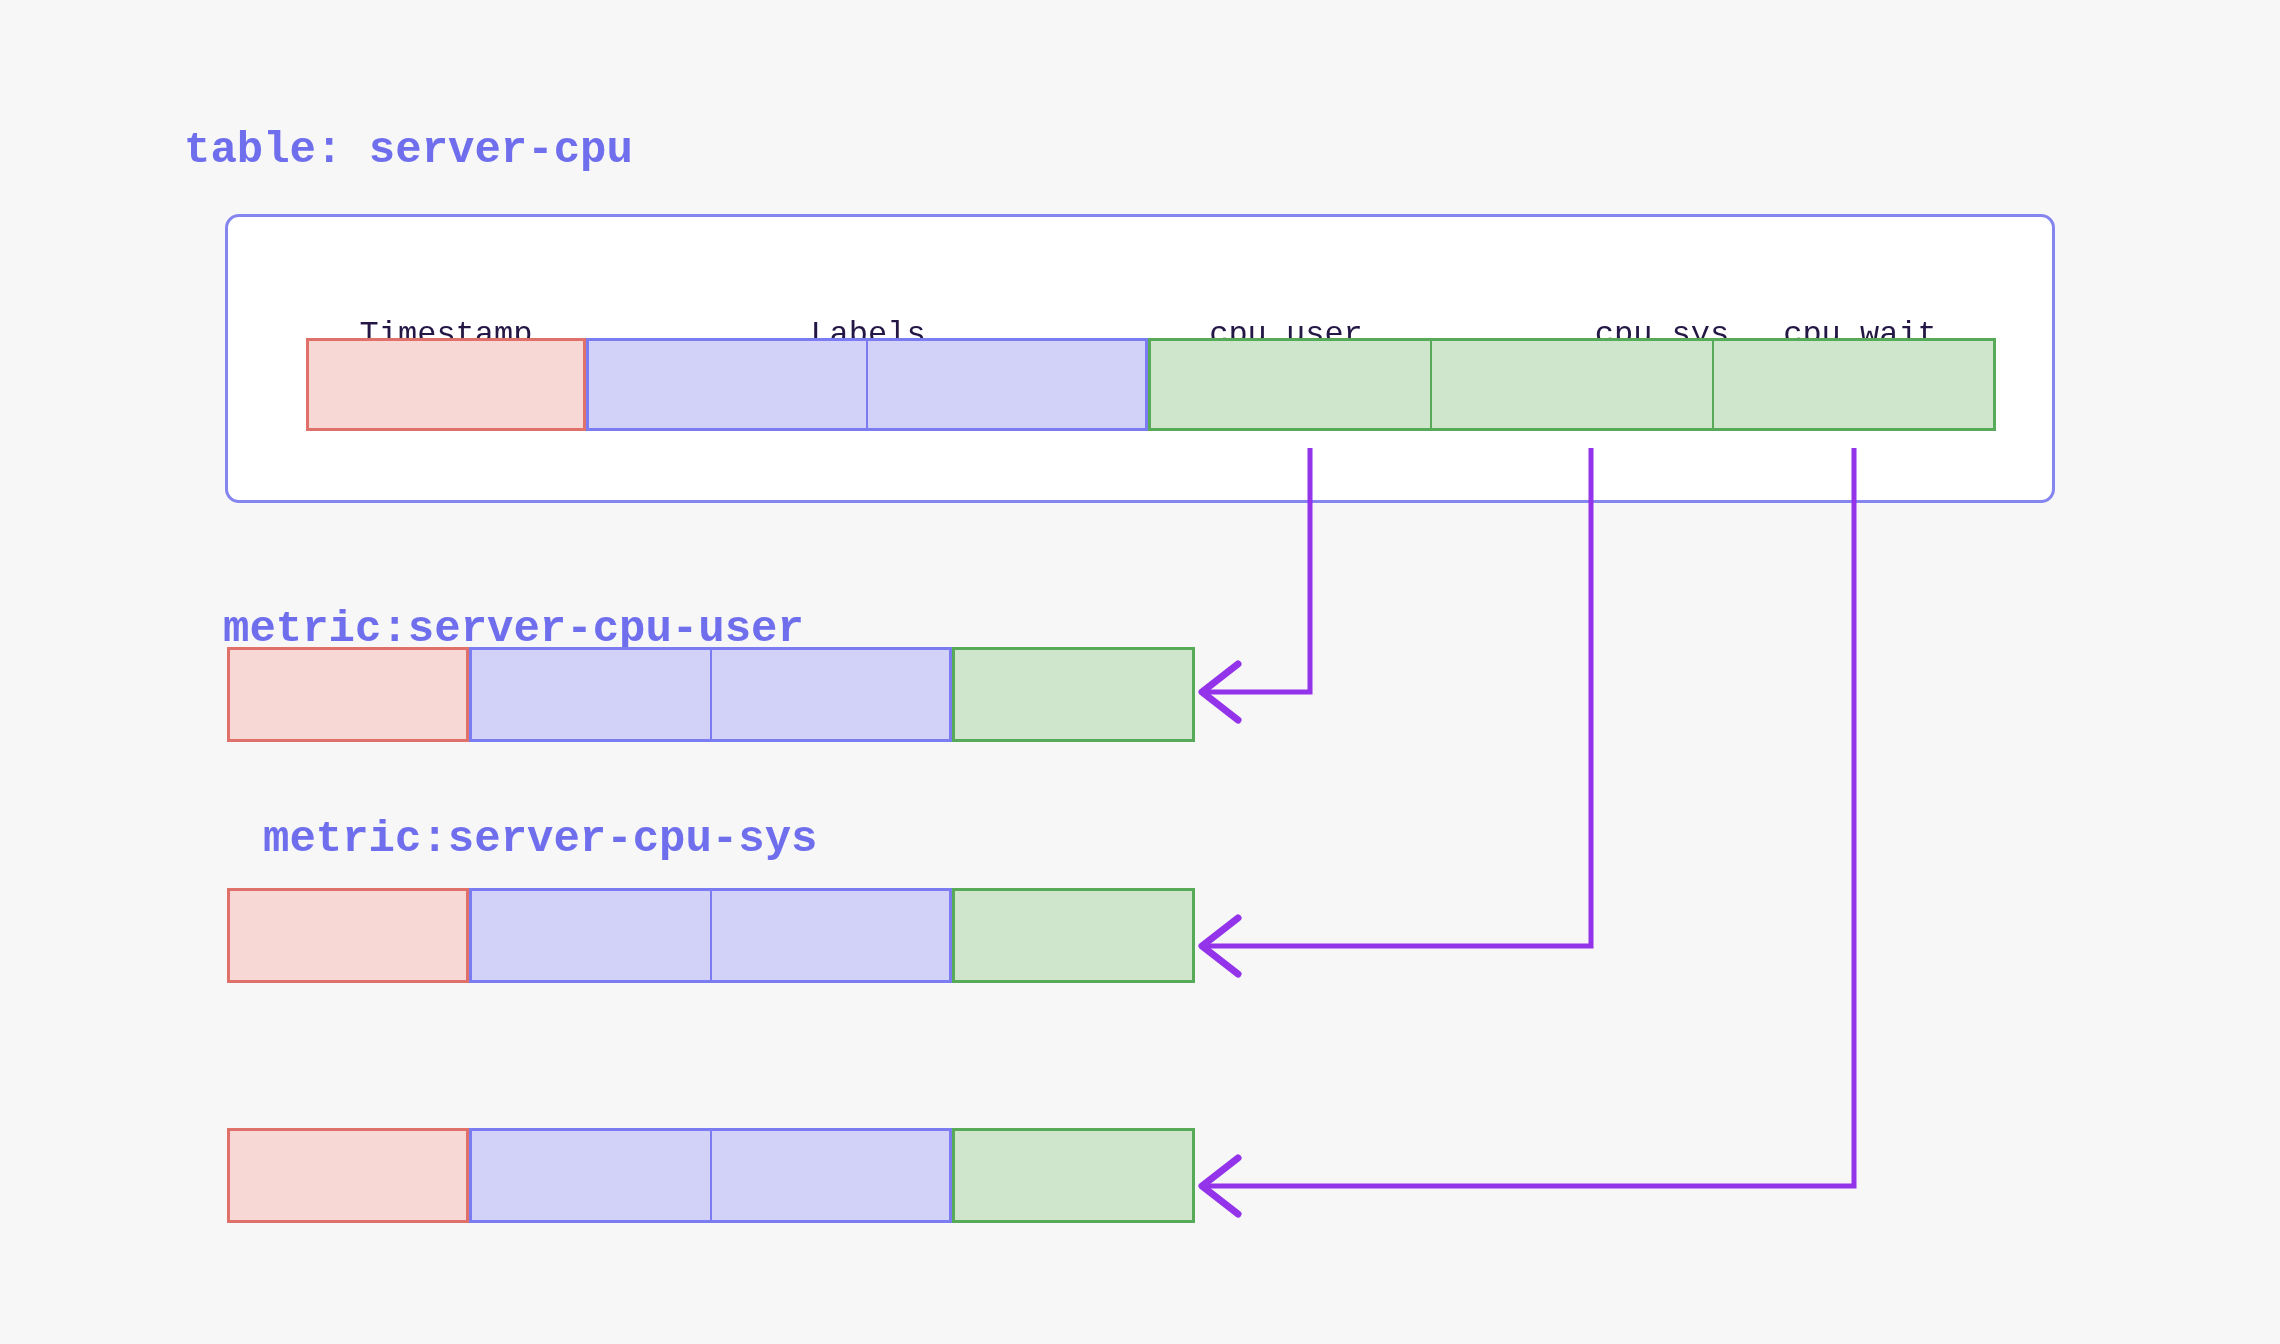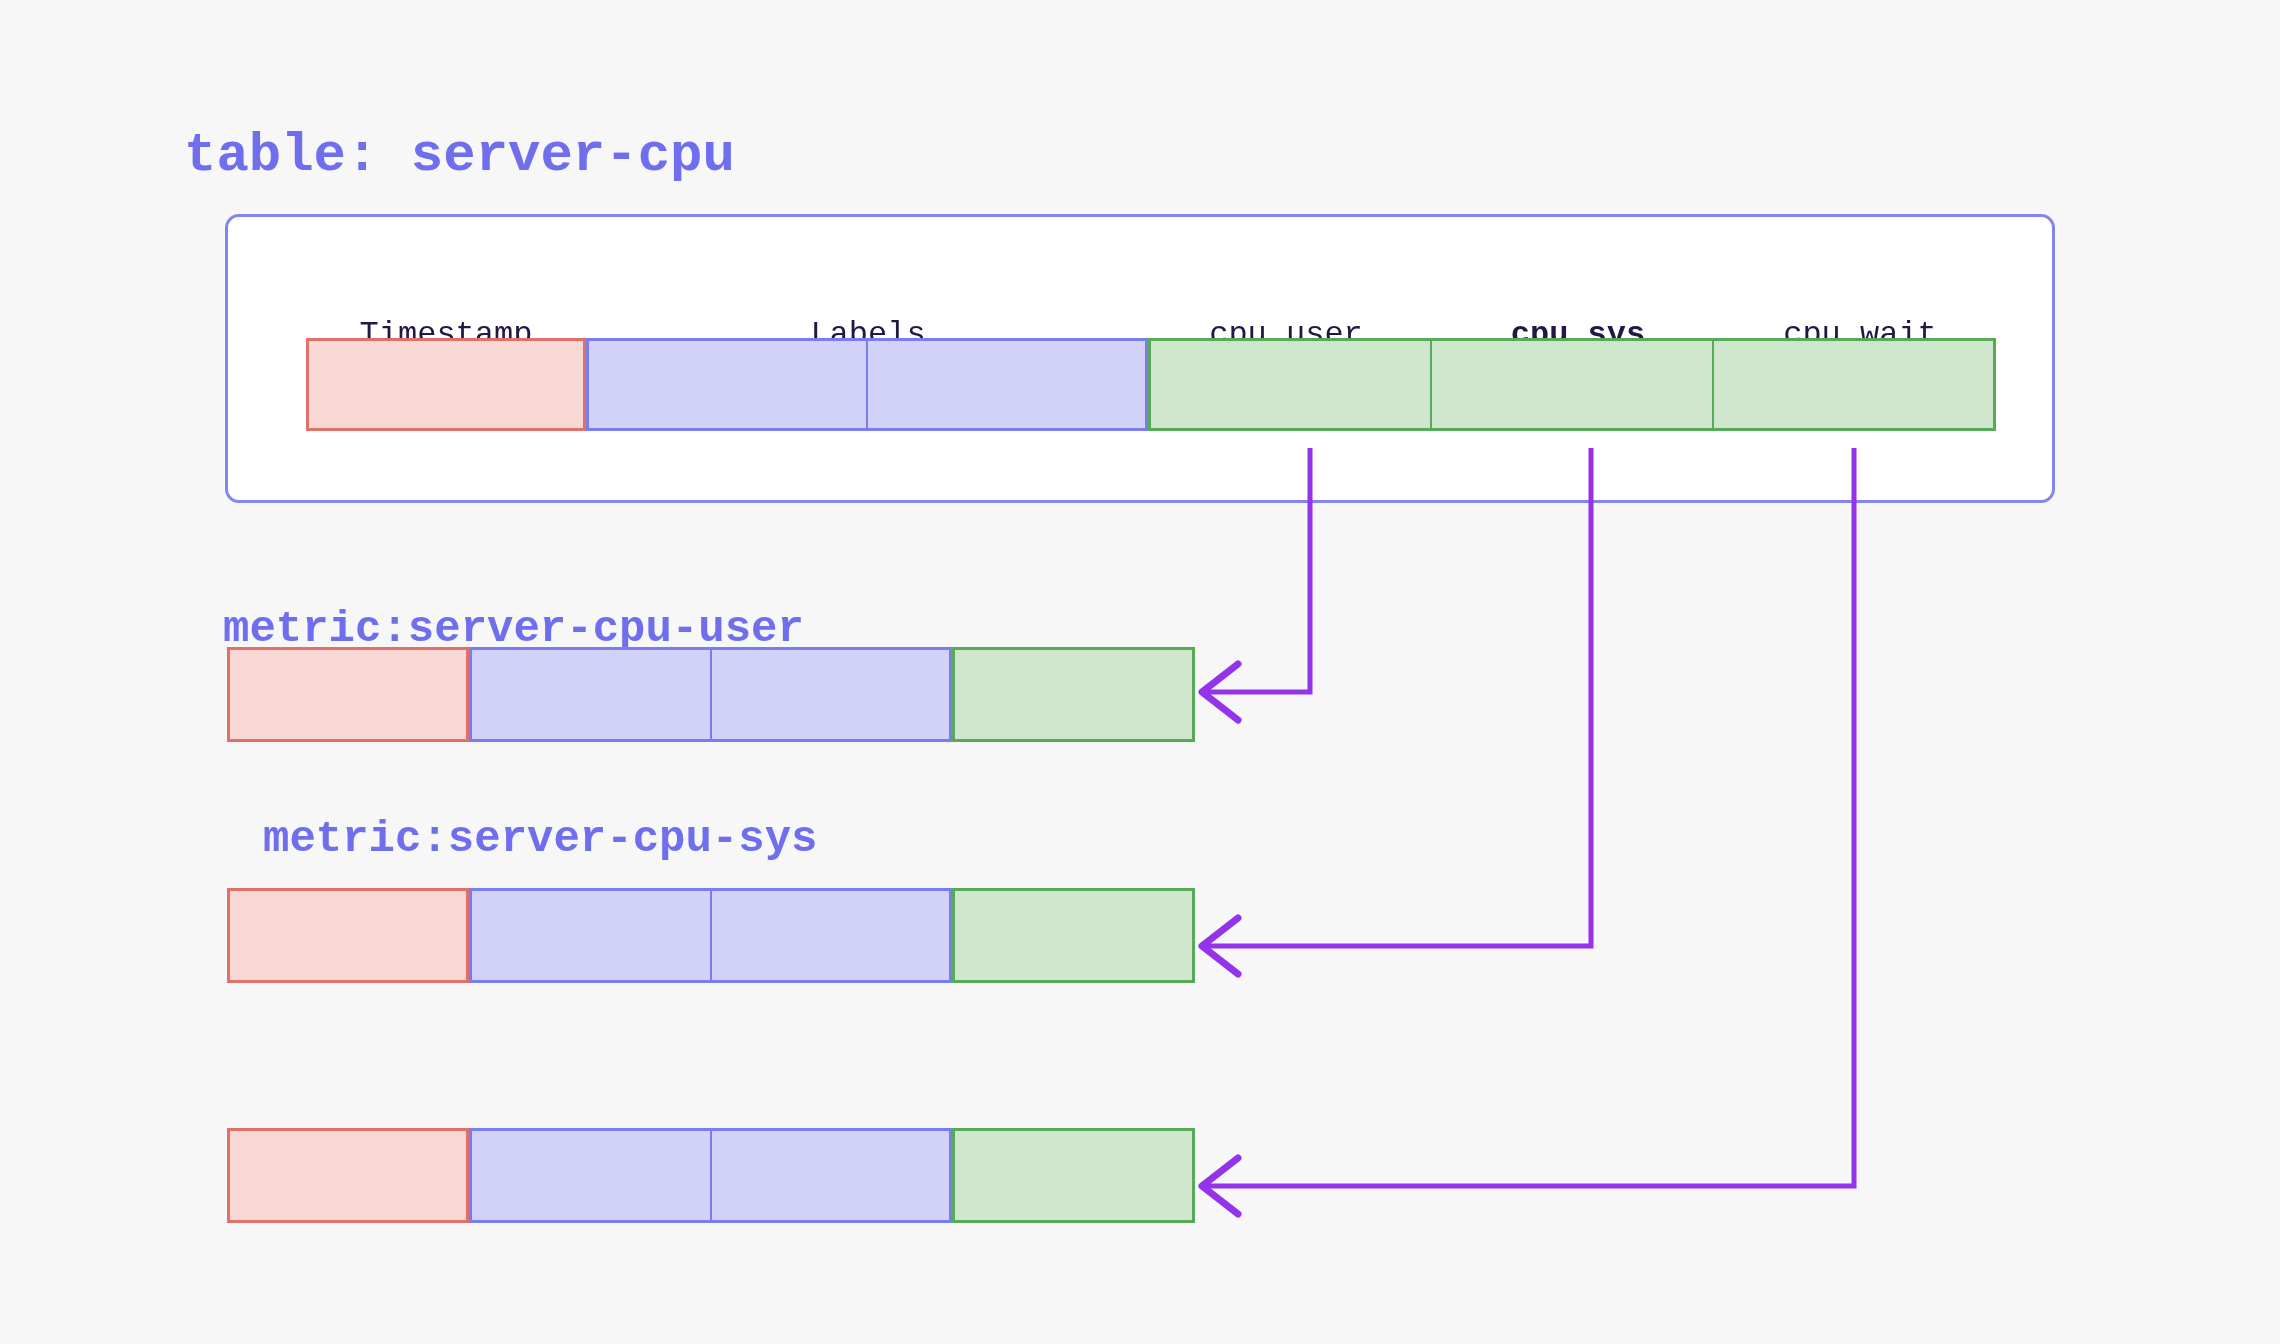--- a/index.html
+++ b/index.html
@@ -13,21 +13,21 @@
   body{
     width:2280px;height:1344px;overflow:hidden;
     background:var(--background);
     font-family:"Liberation Mono","DejaVu Sans Mono",monospace;
     position:relative;
   }
   .canvas{position:absolute;inset:0;}
 
   .title{
     position:absolute;left:184px;top:124px;
-    font-size:54px;font-weight:bold;line-height:1.2;
+    font-size:44px;font-weight:bold;line-height:1.2;
     color:var(--titleText);white-space:pre;
   }
   .metric-label{
     position:absolute;left:223px;
     font-size:44px;font-weight:bold;line-height:1.2;
     color:var(--titleText);white-space:pre;
   }
   .metric-label.m1{top:603px;}
   .metric-label.m2{top:813px;margin-left:40px;}
   .metric-label.m3{top:1053px;}
@@ -38,21 +38,21 @@
     border:3px solid var(--boxBorder);border-radius:14px;
     box-sizing:border-box;
   }
   .col-header{
     position:absolute;top:284px;transform:translateX(-50%);
     font-size:32px;line-height:1;color:var(--headerText);white-space:pre;margin-top:35px;
   }
   .col-header.c0{left:446px;}
   .col-header.c1{left:868px;}
   .col-header.c2{left:1286px;}
-  .col-header.c3{left:1578px;font-weight:bold;}
+  .col-header.c3{left:1662px;}
   .col-header.c4{left:1860px;}
 
   .row{position:absolute;display:flex;align-items:stretch;}
   .row .seg{box-sizing:border-box;display:flex;}
   .seg.pink{background:var(--pinkFill);border:3px solid var(--pinkBorder);}
   .seg.blue{background:var(--blueFill);border:3px solid var(--blueBorder);}
   .seg.green{background:var(--greenFill);border:3px solid var(--greenBorder);}
   .seg .sub{flex:1 1 0;}
   .seg.blue .sub + .sub{border-left:2px solid var(--blueBorder);}
   .seg.green .sub + .sub{border-left:2px solid var(--greenBorder);}

